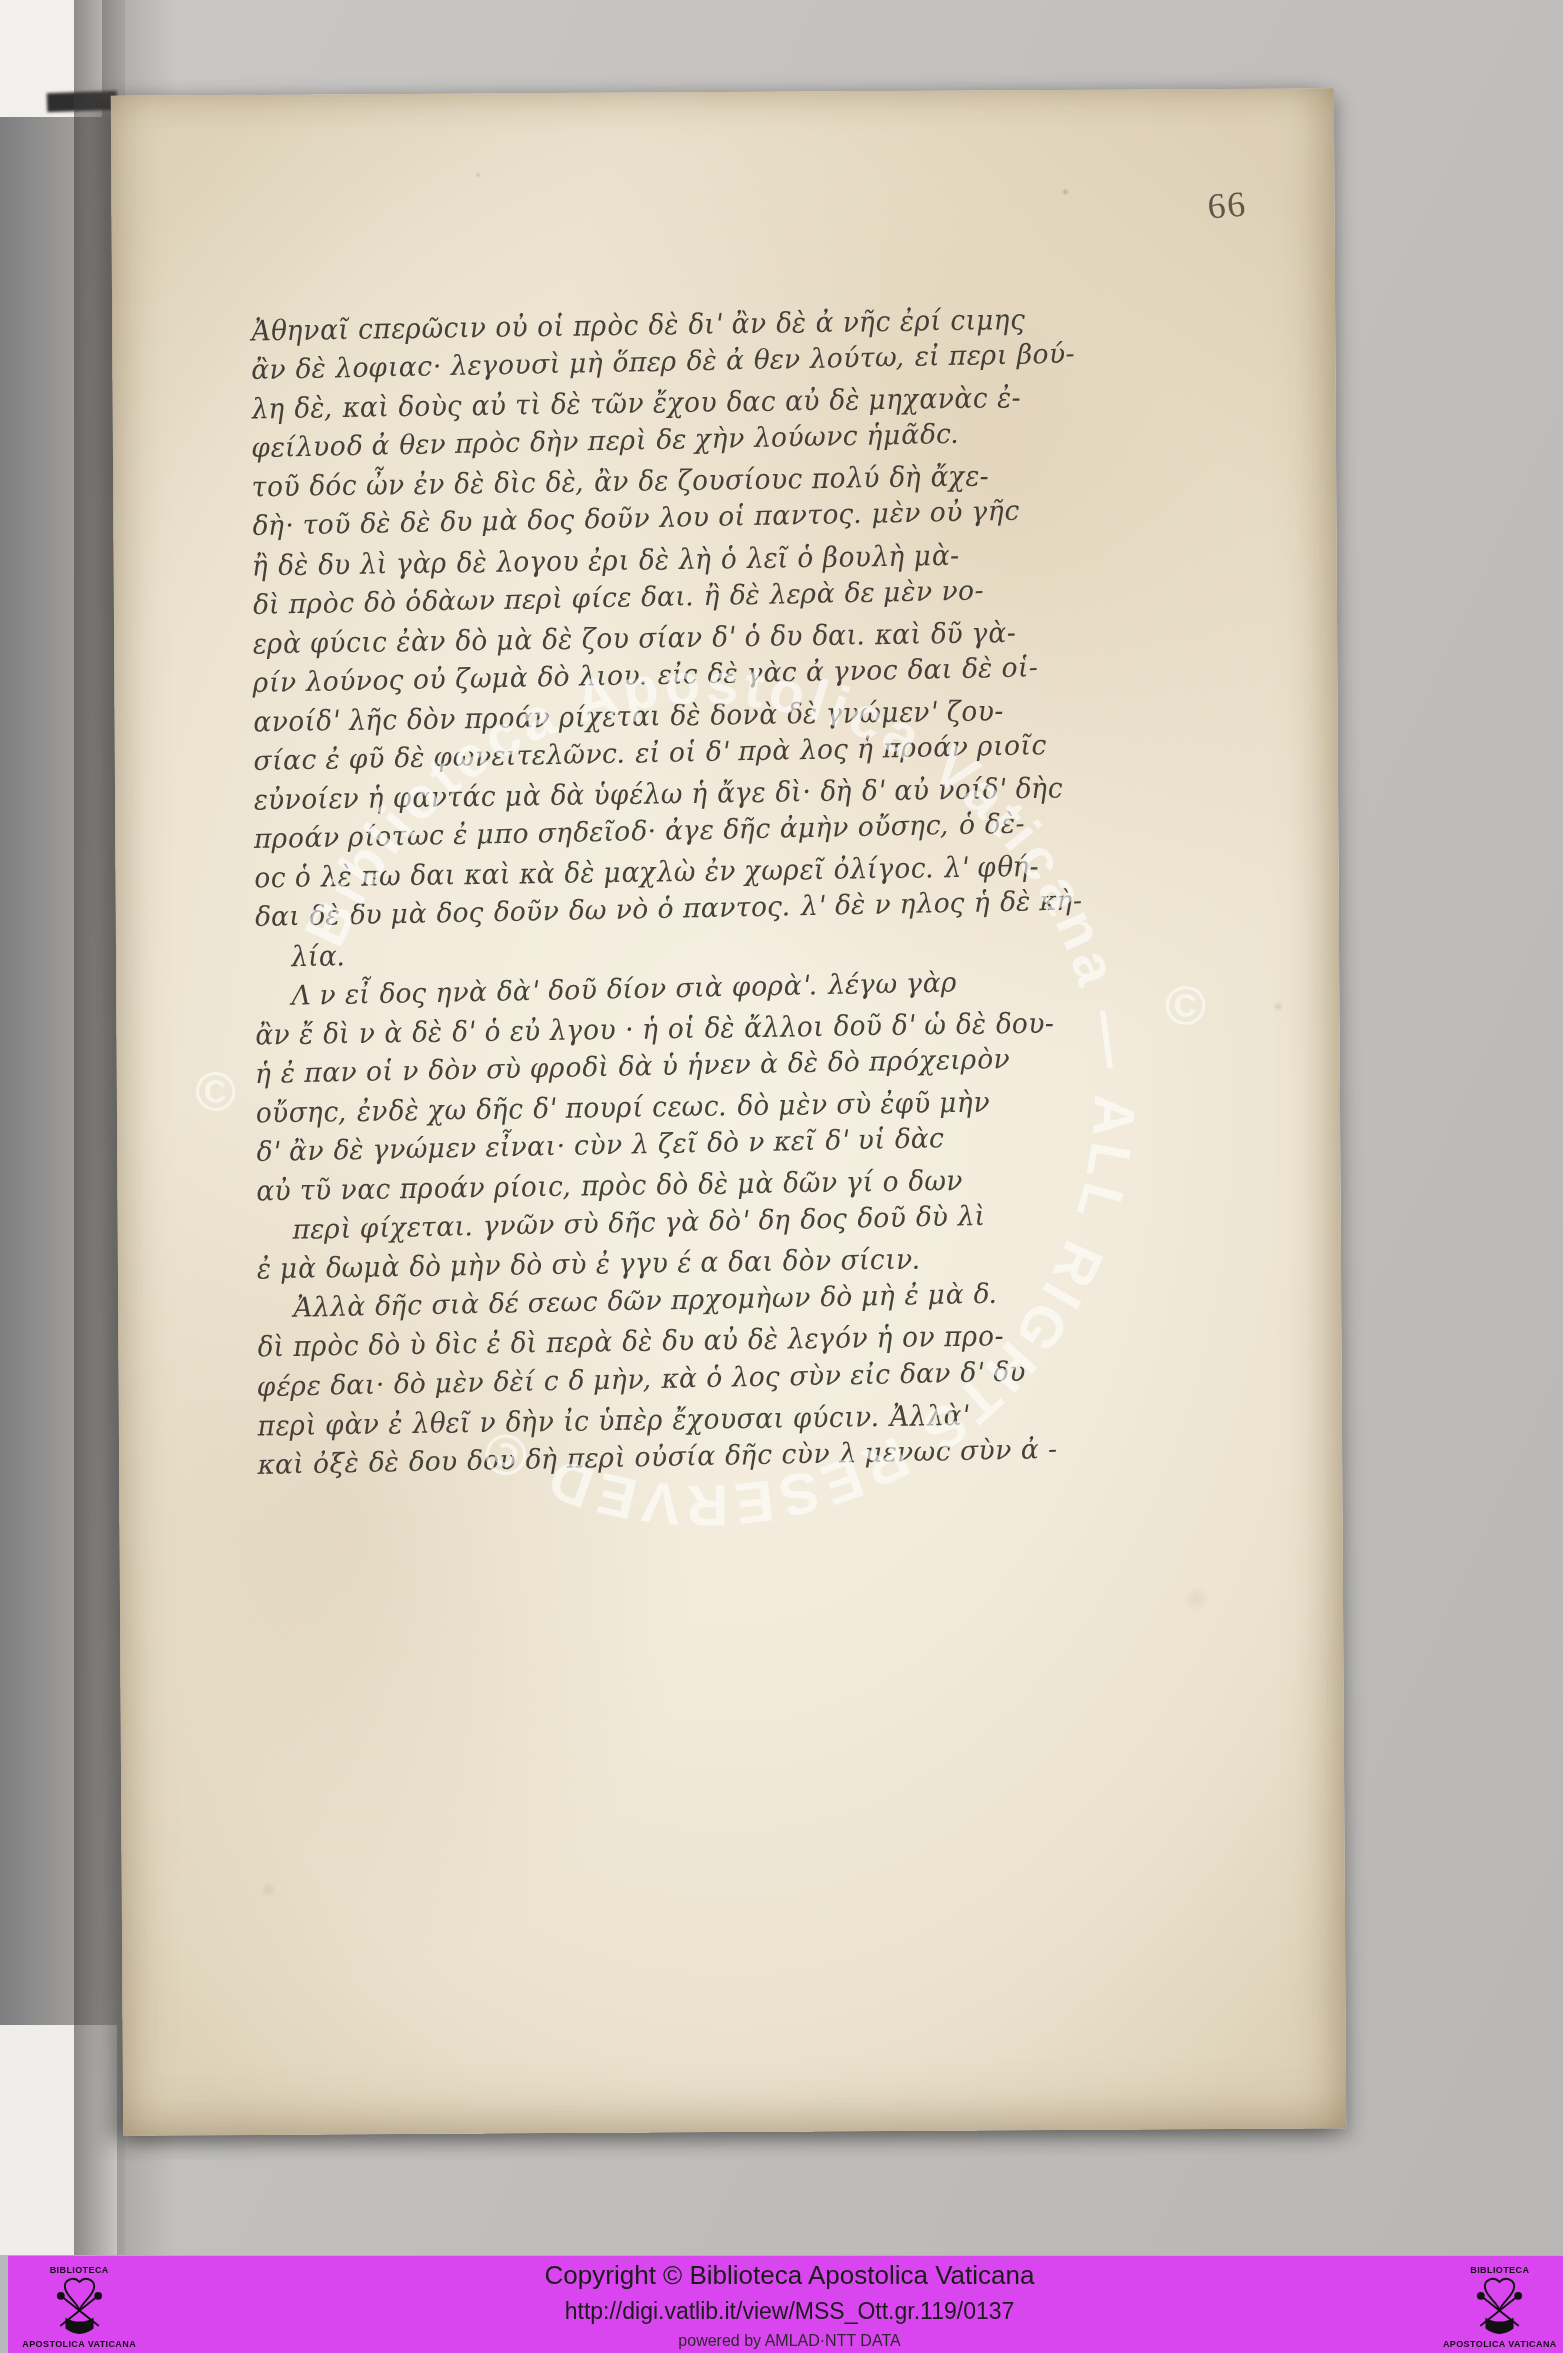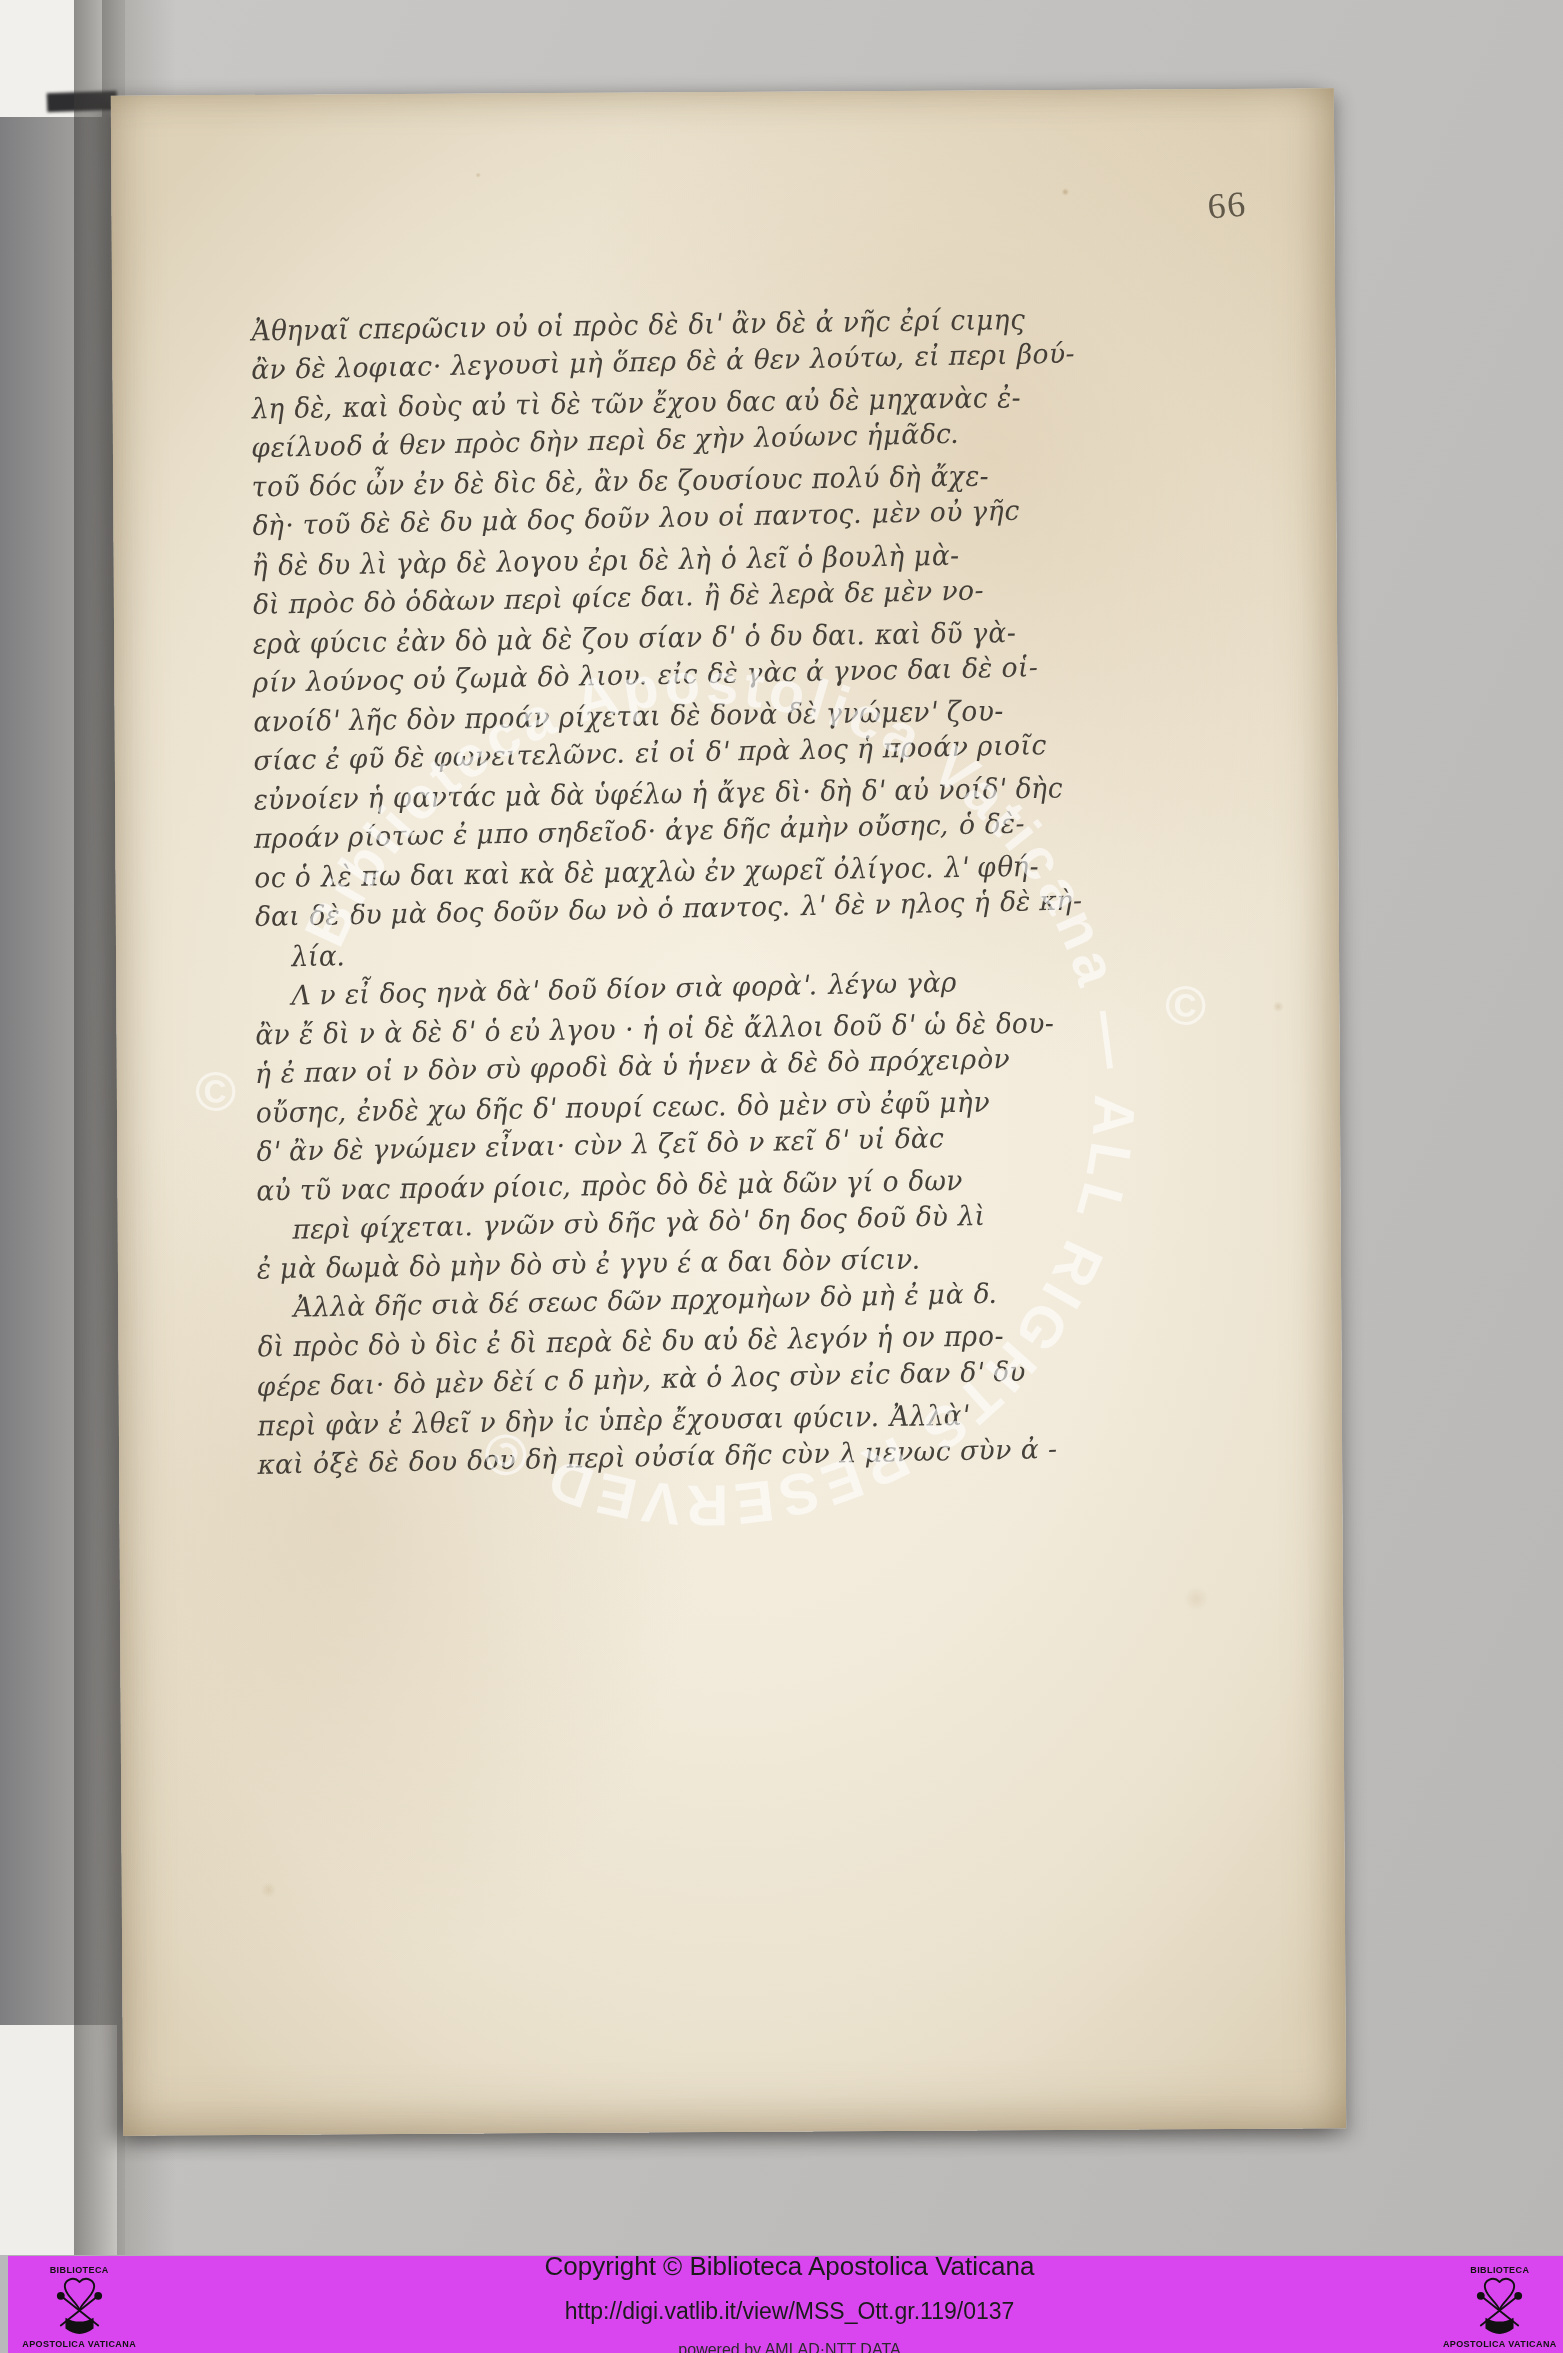--- a/index.html
+++ b/index.html
@@ -182,21 +182,21 @@
   #footer-inner {
     position: absolute;
     left: 149px;
     right: 149px;
     top: 0;
     height: 98px;
     display: flex;
     flex-direction: column;
     align-items: center;
     justify-content: center;
-    gap: 16px;
+    gap: 7px;
   }
   #copyright-line {
     font-size: 26px;
     color: #1b1b1b;
   }
   #url-line {
     font-size: 23px;
     color: #1b1b1b;
   }
   #powered-line {

